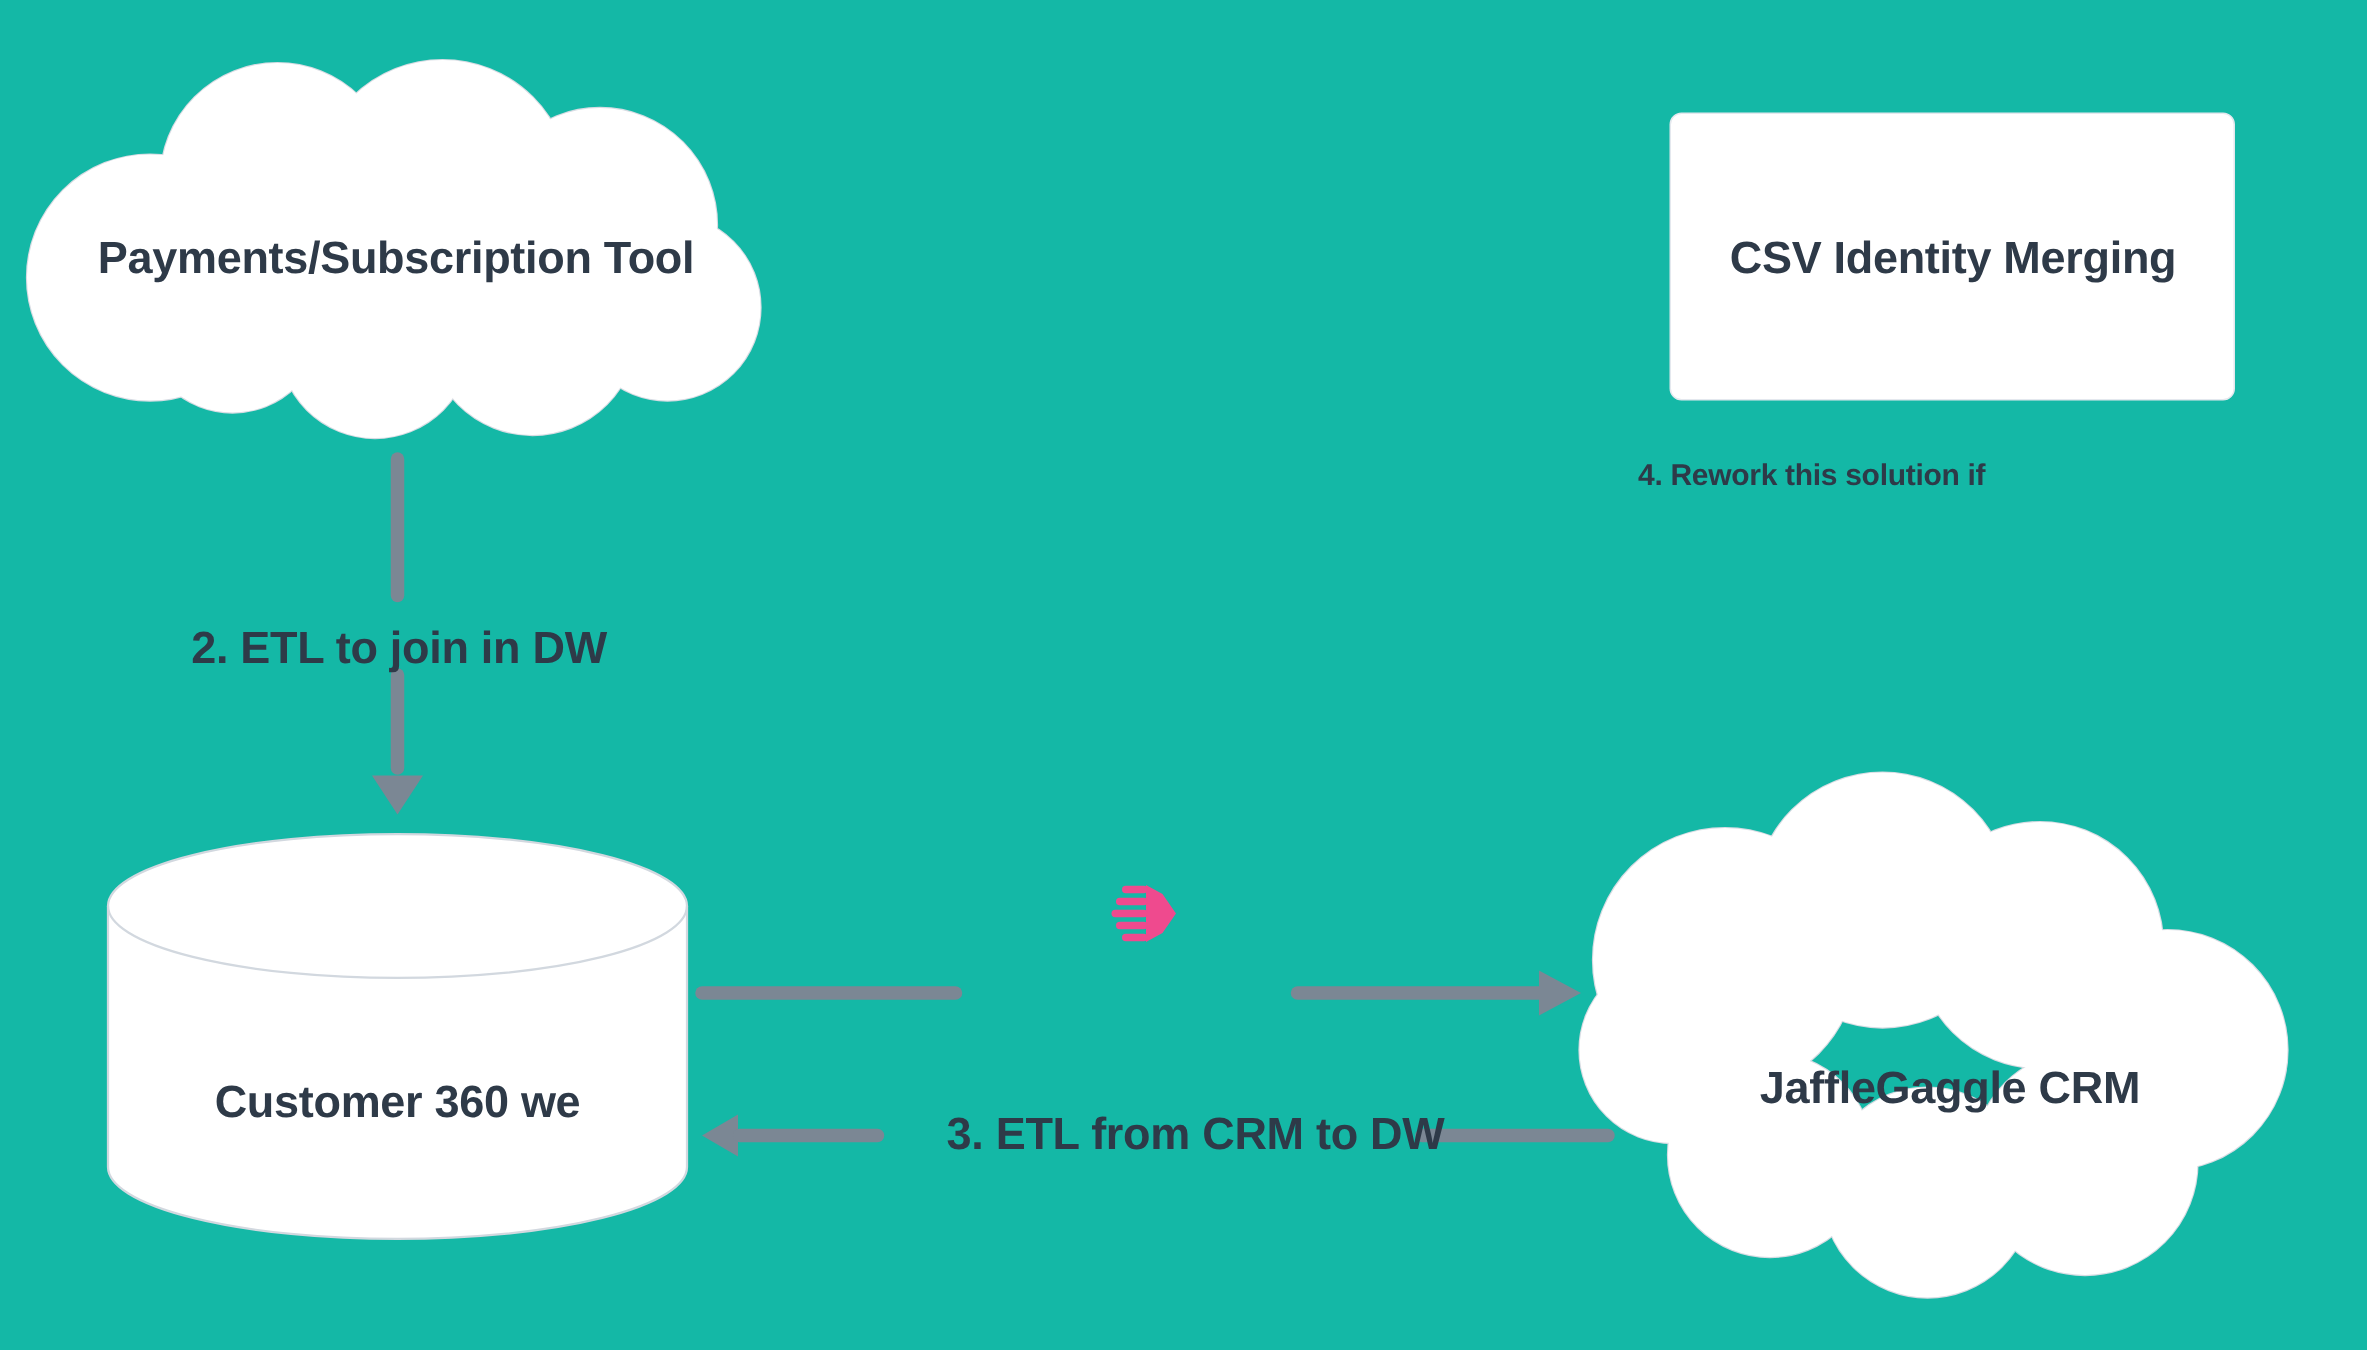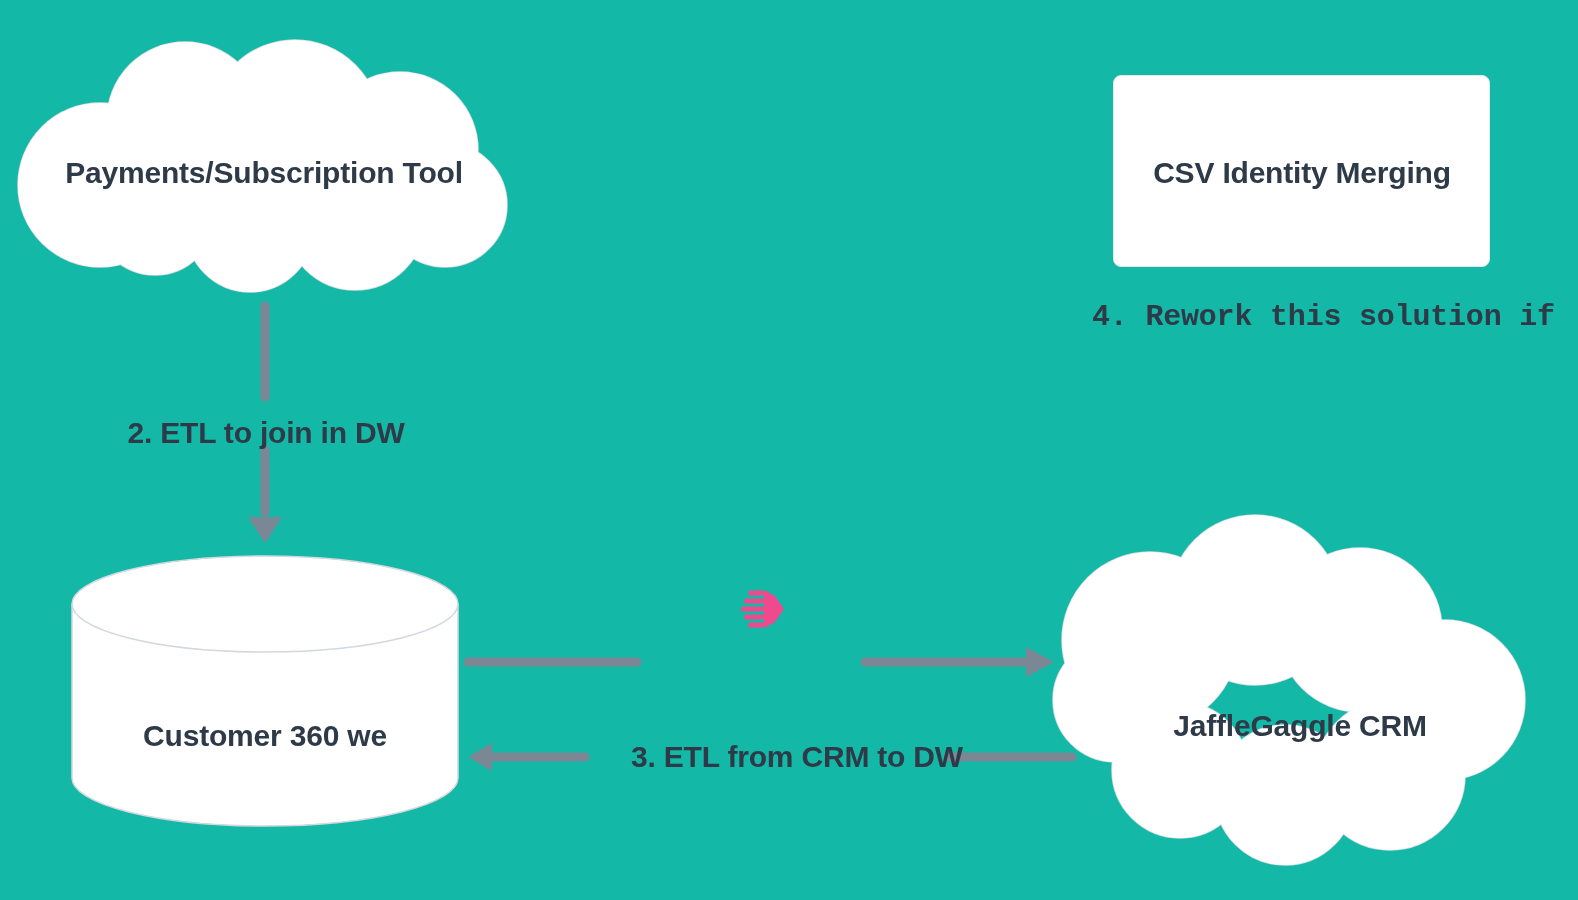--- a/index.html
+++ b/index.html
@@ -28,26 +28,25 @@
     left: 1113px; top: 75px;
     width: 377px; height: 192px;
     background: #ffffff;
     border: 1px solid #e4e8ee;
     border-radius: 8px;
     box-sizing: border-box;
   }
   .note {
     position: absolute;
     left: 1092px; top: 294px;
-    font-size: 30px;
+    font-size: 20px;
     font-weight: 600;
     letter-spacing: -0.2px;
     line-height: 46px;
     white-space: nowrap;
-    font-family: Liberation Mono, monospace;
   }
 </style>
 </head>
 <body>
 
 <div class="canvas">
 
   <svg class="shapes" width="1578" height="900" viewBox="0 0 1578 900">
     <defs>
       <g id="cloud1g">

